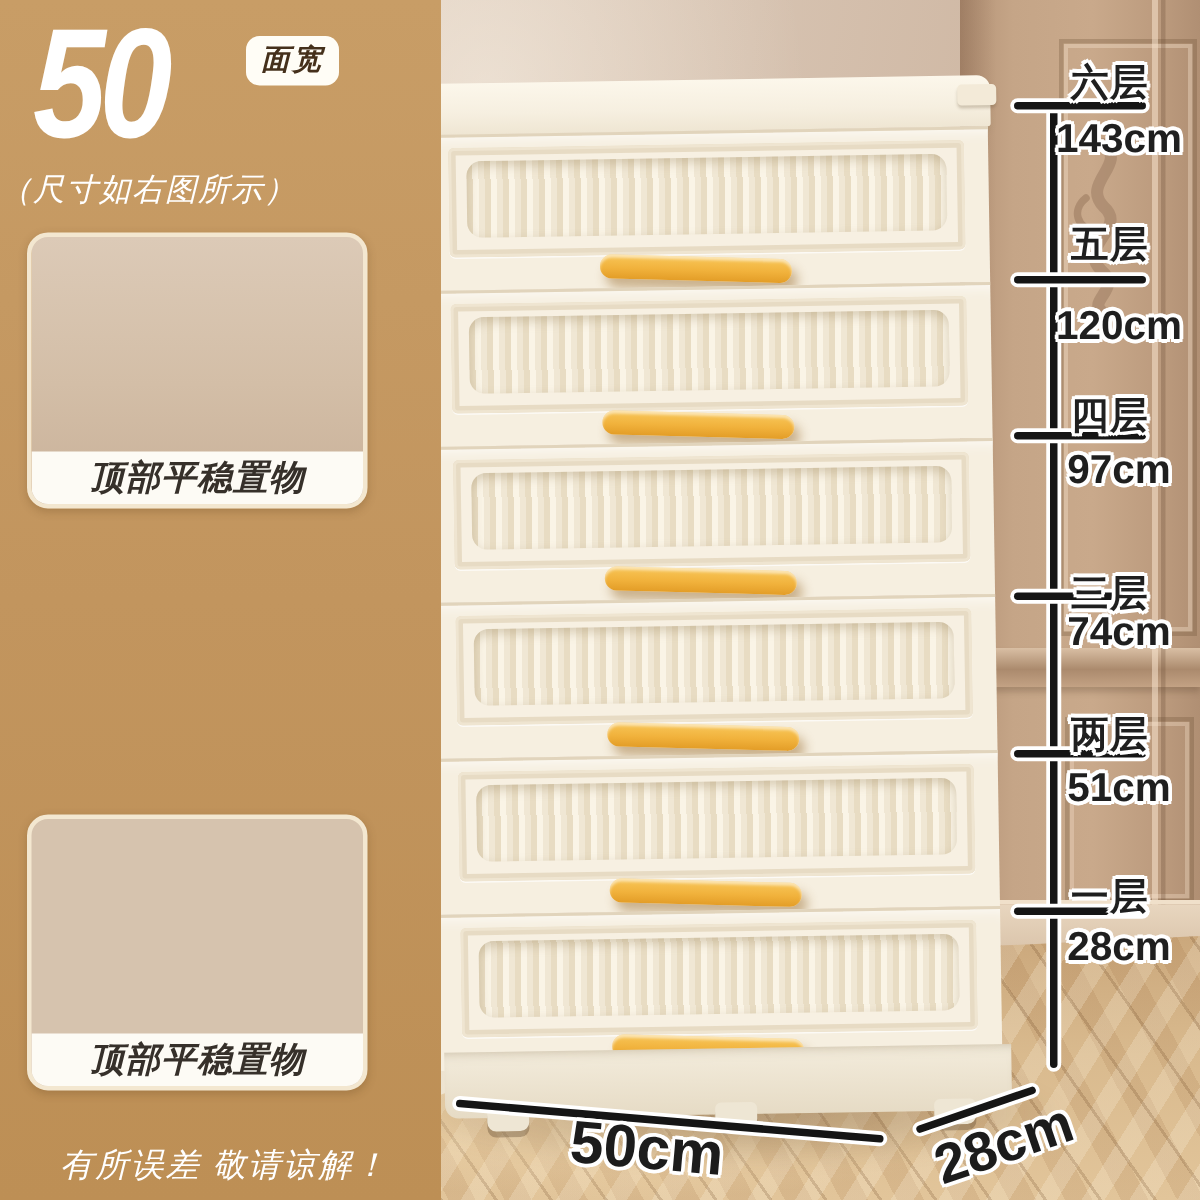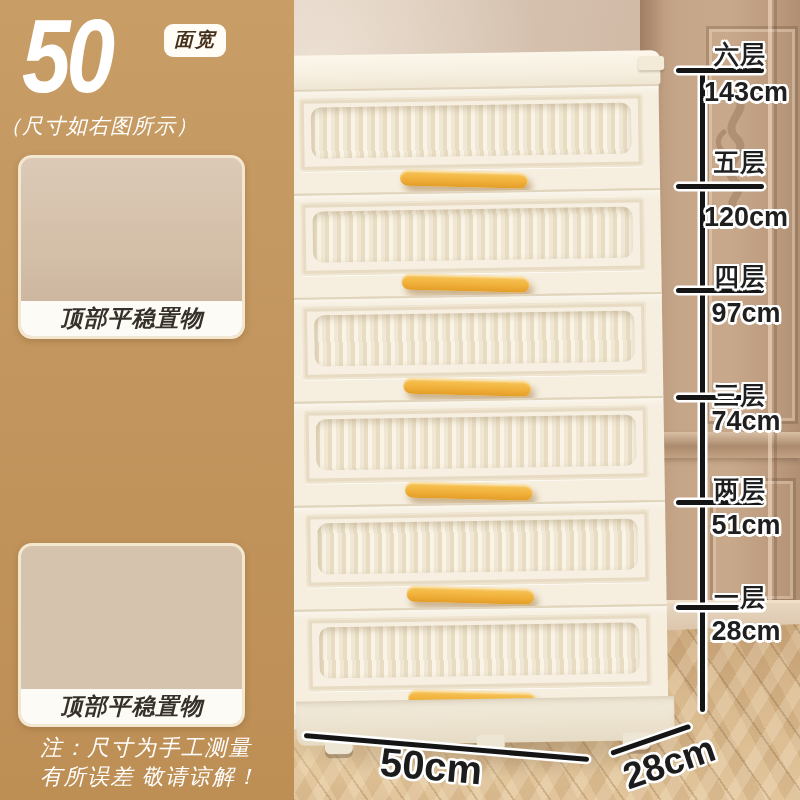--- a/index.html
+++ b/index.html
@@ -347,17 +347,16 @@
       <div class="c3-box" style="top:60px"></div>
       <div class="c3-box" style="top:26px"></div>
       <div class="c3-openlid"></div>
       <div class="mini-dot" style="right:36px;top:48px"></div>
       <div class="mini-dot" style="right:38px;top:84px"></div>
       <div class="c3-flat"></div>
       <div class="c3-flat2"></div>
       <div class="caption">顶部平稳置物</div>
     </div>
 
-    <div class="abs note" style="top:733px">注：尺寸为手工测量</div>
     <div class="abs note" style="top:762px">有所误差 敬请谅解！</div>
   </div>
 
 </div>
 
 </body></html>

